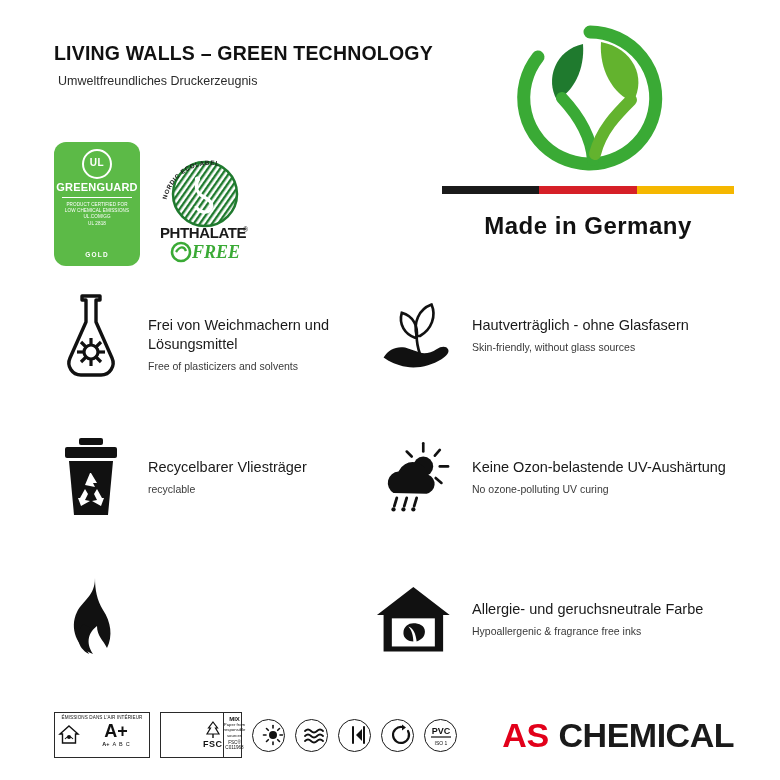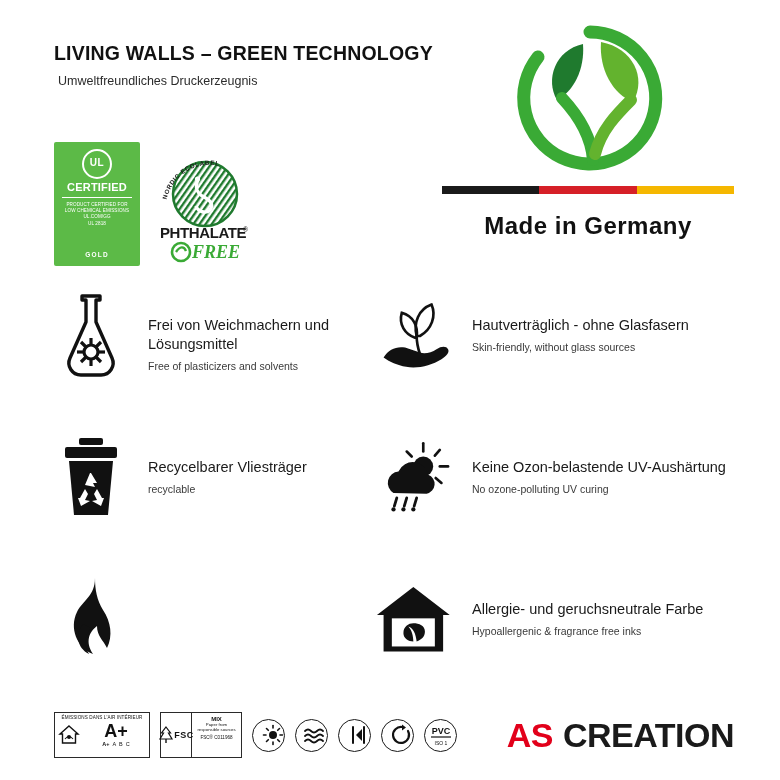--- a/index.html
+++ b/index.html
@@ -85,21 +85,21 @@
     top: 142px;
     display: flex;
     align-items: flex-start;
     gap: 18px;
   }
 
   .greenguard {
     width: 86px;
     height: 124px;
     background: #5cba47;
-    border-radius: 2px;
+    border-radius: 12px;
     color: #ffffff;
     position: relative;
     text-align: center;
     overflow: hidden;
   }
   .gg-ul {
     margin: 7px auto 2px auto;
     width: 26px;
     height: 26px;
     border: 2px solid #ffffff;
@@ -249,23 +249,24 @@
     height: 46px;
     border: 1px solid #2a2a2a;
     display: flex;
     box-sizing: border-box;
     background: #fff;
   }
   .fsc-left {
     width: 30px;
     border-right: 1px solid #2a2a2a;
     display: flex;
-    flex-direction: row;
+    flex-direction: column;
     align-items: center;
     justify-content: center;
+    margin-left: 42px;
   }
   .fsc-label {
     font-size: 9px;
     font-weight: bold;
     letter-spacing: 0.5px;
     color: #111;
   }
   .fsc-right {
     flex: 1;
     text-align: center;
@@ -329,21 +330,21 @@
       <span class="flag-red"></span>
       <span class="flag-gold"></span>
     </div>
     <div class="germany-text">Made in Germany</div>
   </div>
 
   <div class="certs">
 
     <div class="greenguard">
       <div class="gg-ul">UL</div>
-      <div class="gg-name">CERTIFIED</div>
+      <div class="gg-name">GREENGUARD</div>
       <div class="gg-rule"></div>
       <div class="gg-lines">PRODUCT CERTIFIED FOR</div>
       <div class="gg-lines">LOW CHEMICAL EMISSIONS</div>
       <div class="gg-lines">UL.COM/GG</div>
       <div class="gg-lines">UL 2818</div>
       <div class="gg-gold">GOLD</div>
     </div>
 
     <div class="phthalate">
       <svg width="96" height="124" viewBox="0 0 96 124" aria-hidden="true">
@@ -583,17 +584,17 @@
           <text x="15" y="14" text-anchor="middle" font-family="Liberation Sans, sans-serif" font-size="9" font-weight="bold" fill="#111">PVC</text>
           <line x1="5" y1="17" x2="25" y2="17" stroke="#111" stroke-width="1.2"></line>
           <text x="15" y="25" text-anchor="middle" font-family="Liberation Sans, sans-serif" font-size="5" fill="#111">ISO 1</text>
         </svg>
       </div>
 
     </div>
 
     <div class="brand">
       <span class="brand-as">AS</span>
-      <span class="brand-creation">CREATION</span>
+      <span class="brand-creation">CHEMICAL</span>
     </div>
   </div>
 
 </div>
 
 </body></html>

